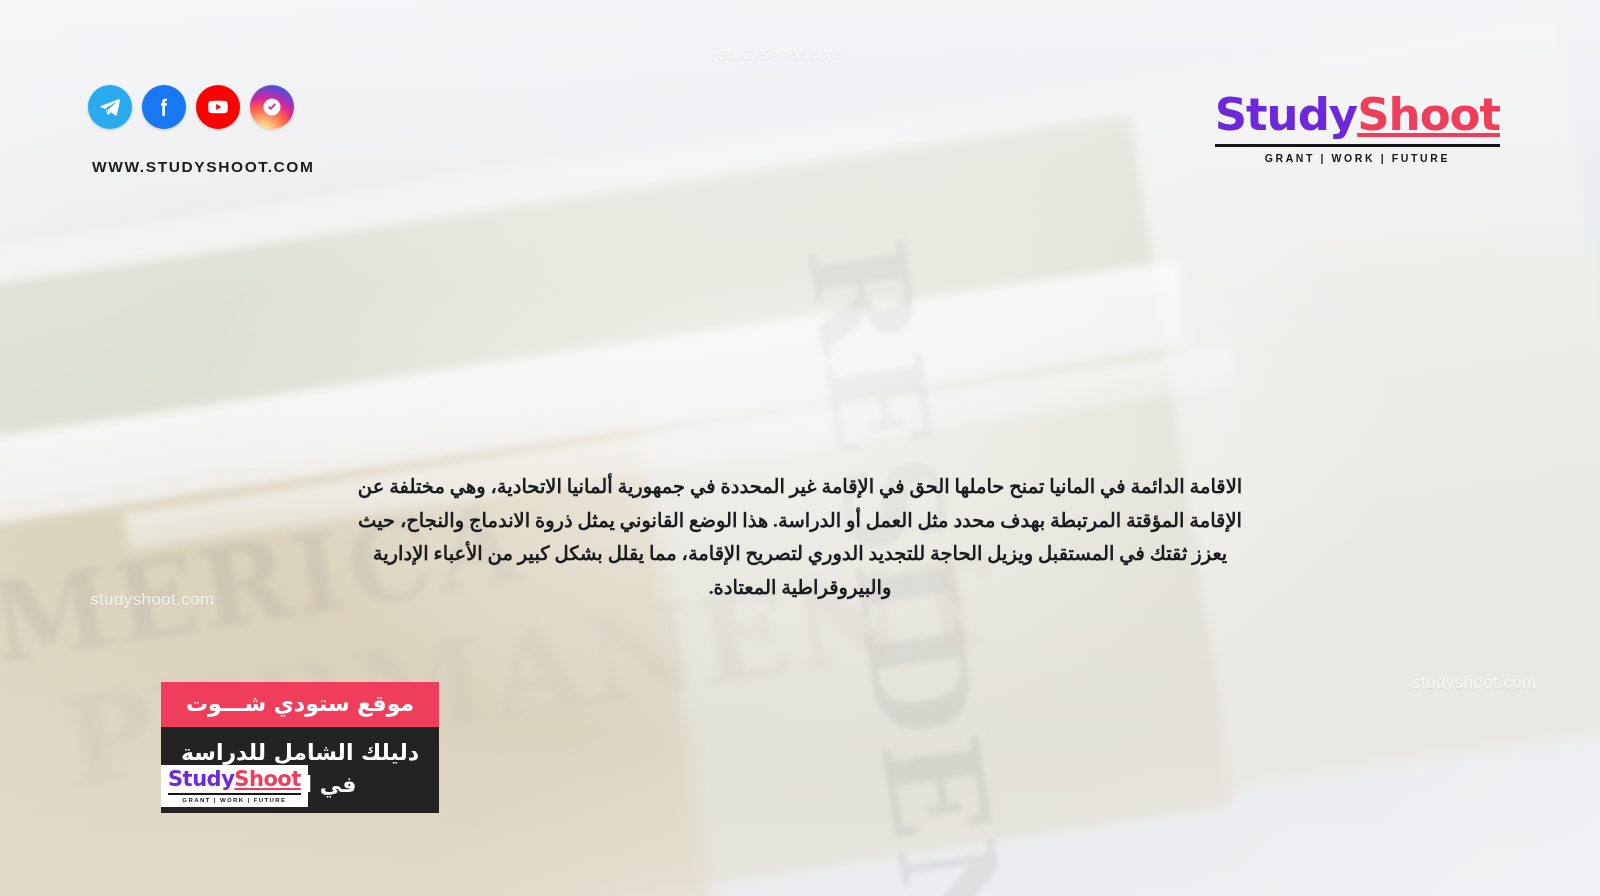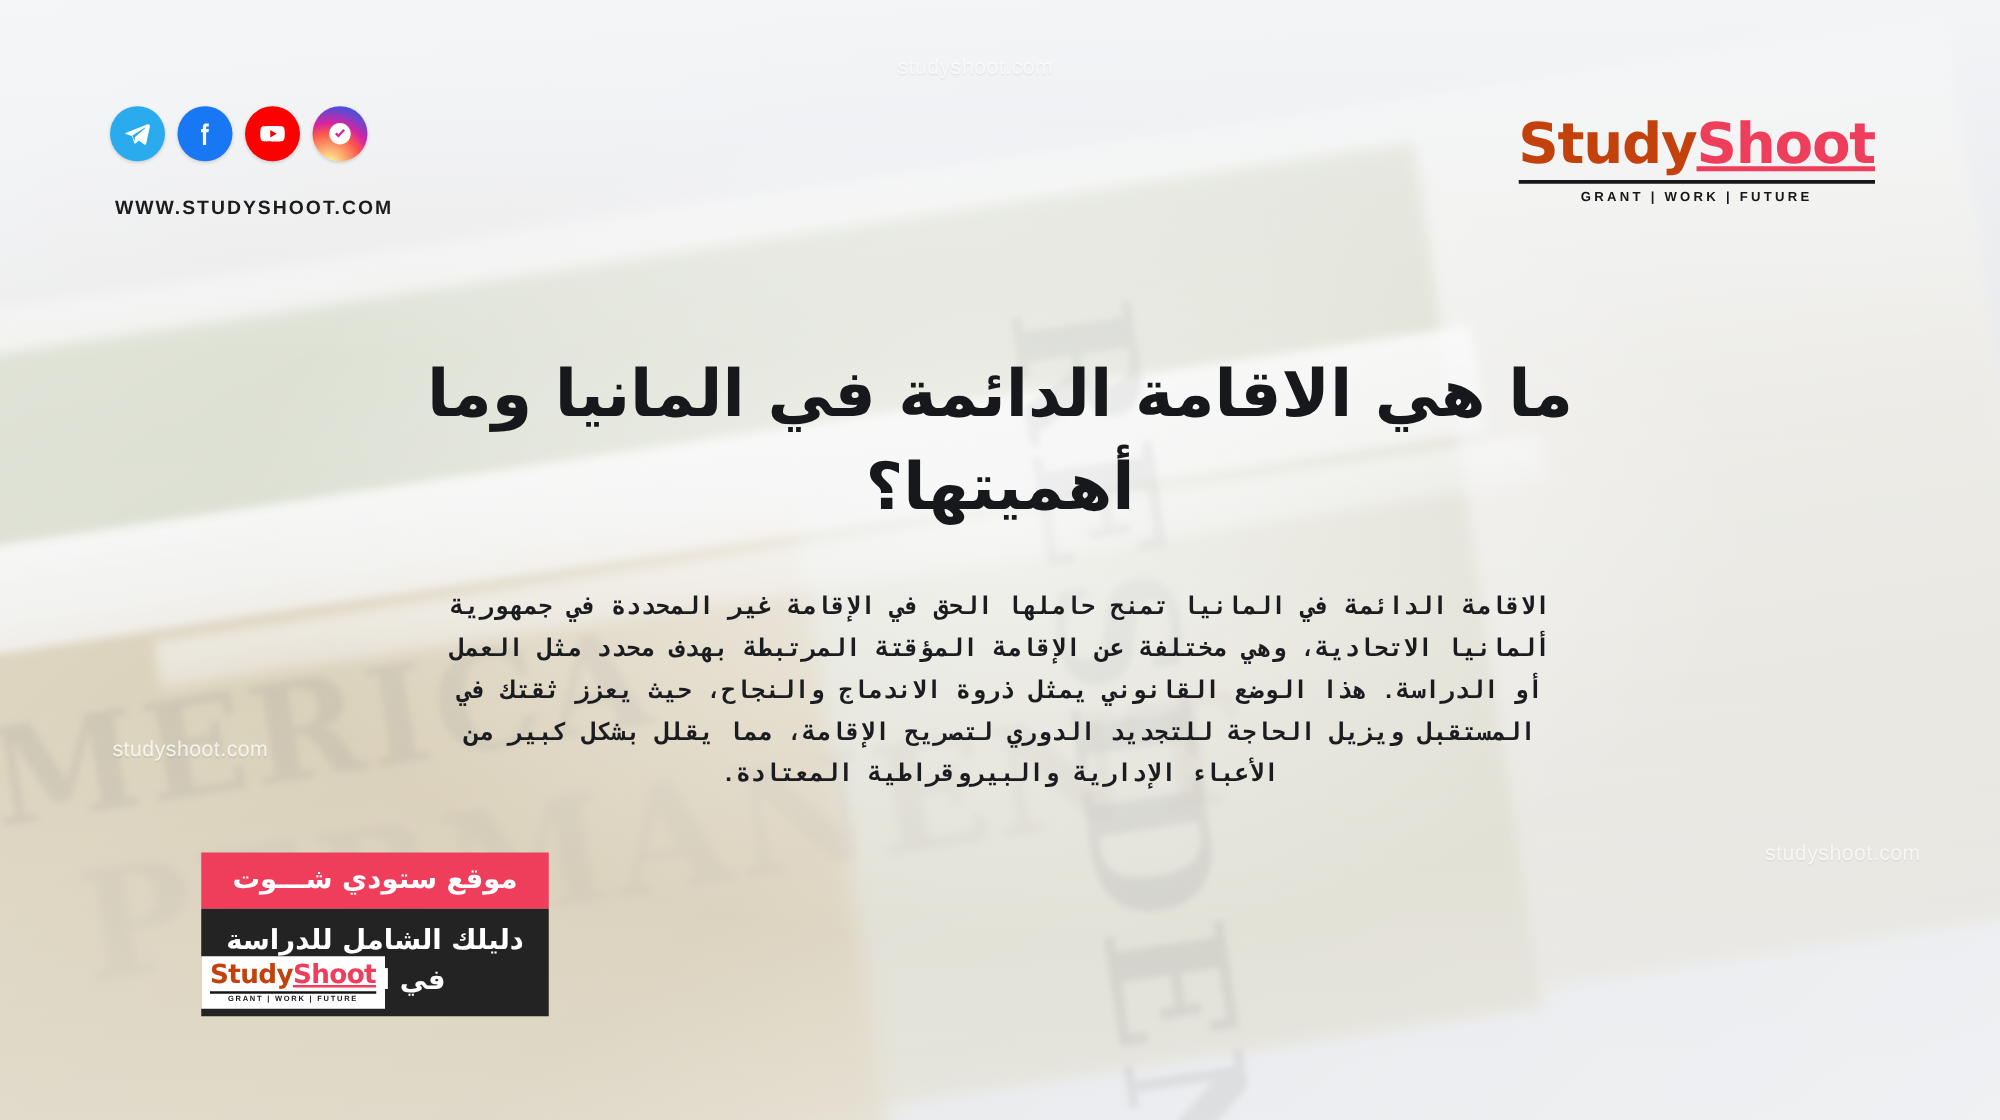--- a/index.html
+++ b/index.html
@@ -202,21 +202,21 @@
     text-align: center;
     line-height: 1;
   }
   .brand-main {
     font-family: "DejaVu Sans", sans-serif;
     font-size: 45px;
     font-weight: 800;
     letter-spacing: -1px;
     white-space: nowrap;
   }
-  .brand-study { color: #c2410c; }
+  .brand-study { color: #6d28d9; }
   .brand-shoot { color: #ef3e5c; text-decoration: underline; }
   .brand-rule {
     height: 3px;
     background: #15161a;
     margin: 7px 0 6px 0;
     width: 100%;
   }
   .brand-sub {
     font-family: "Liberation Sans", sans-serif;
     font-size: 10.5px;
@@ -241,21 +241,21 @@
     letter-spacing: 0px;
   }
 
   .body-text {
     position: absolute;
     left: 350px;
     top: 470px;
     width: 900px;
     text-align: center;
     direction: rtl;
-    font-family: Liberation Mono, monospace;
+    font-family: Liberation Serif, serif;
     font-size: 19.5px;
     font-weight: 700;
     line-height: 1.72;
     color: #1b1c1f;
   }
 
   
   .banner {
     position: absolute;
     left: 140px;
@@ -367,21 +367,20 @@
   <div class="site-url">WWW.STUDYSHOOT.COM</div>
 
   <div class="brand">
     <div class="brand-main">
       <span class="brand-study">Study</span><span class="brand-shoot">Shoot</span>
     </div>
     <div class="brand-rule"></div>
     <div class="brand-sub">GRANT | WORK | FUTURE</div>
   </div>
 
-  <h1 class="headline">ما هي الاقامة الدائمة في المانيا وما أهميتها؟</h1>
   <p class="body-text">الاقامة الدائمة في المانيا تمنح حاملها الحق في الإقامة غير المحددة في جمهورية ألمانيا الاتحادية، وهي مختلفة عن الإقامة المؤقتة المرتبطة بهدف محدد مثل العمل أو الدراسة. هذا الوضع القانوني يمثل ذروة الاندماج والنجاح، حيث يعزز ثقتك في المستقبل ويزيل الحاجة للتجديد الدوري لتصريح الإقامة، مما يقلل بشكل كبير من الأعباء الإدارية والبيروقراطية المعتادة.</p>
 
   <div class="banner">
     <div class="banner-red">موقع ستودي شـــوت</div>
     <div class="banner-dark">
       <span>دليلك الشامل للدراسة في الخارج</span>
       <div class="banner-logo">
         <div class="bl-main">
           <span class="brand-study">Study</span><span class="brand-shoot">Shoot</span>
         </div>

